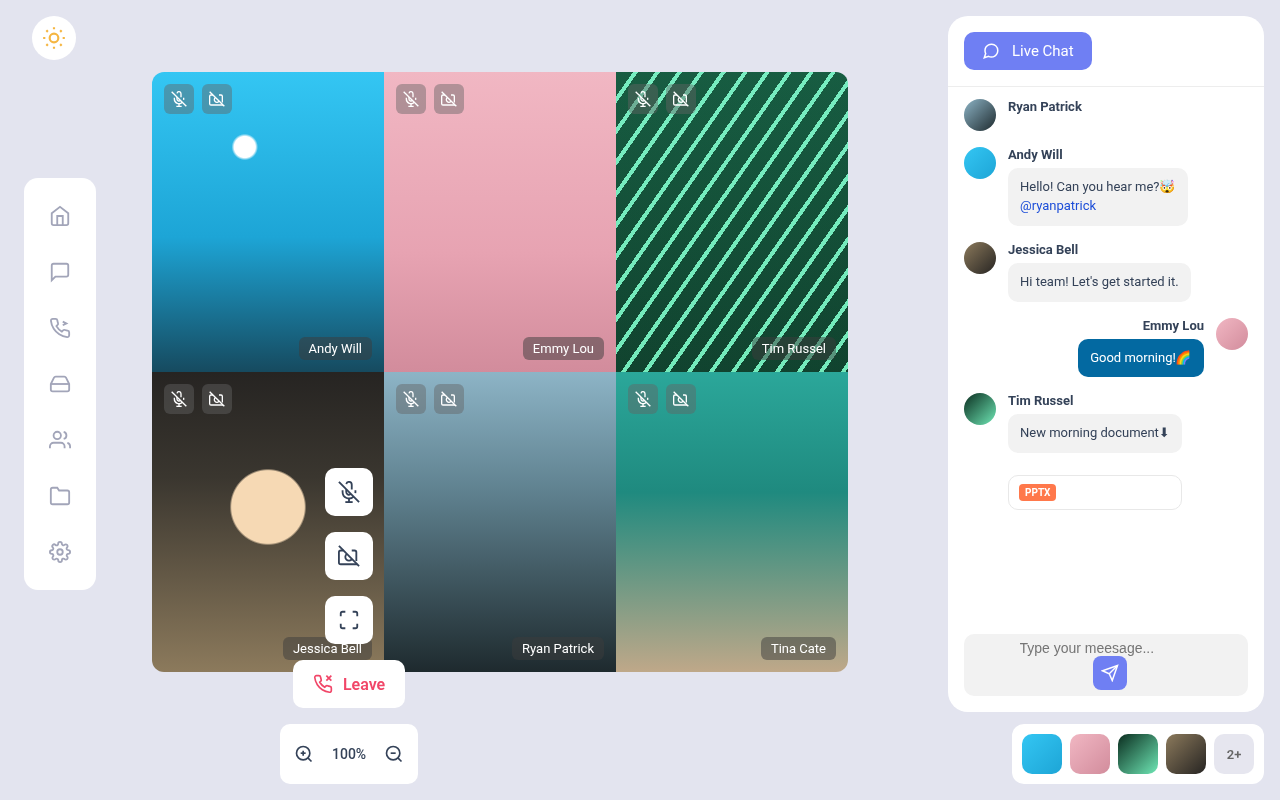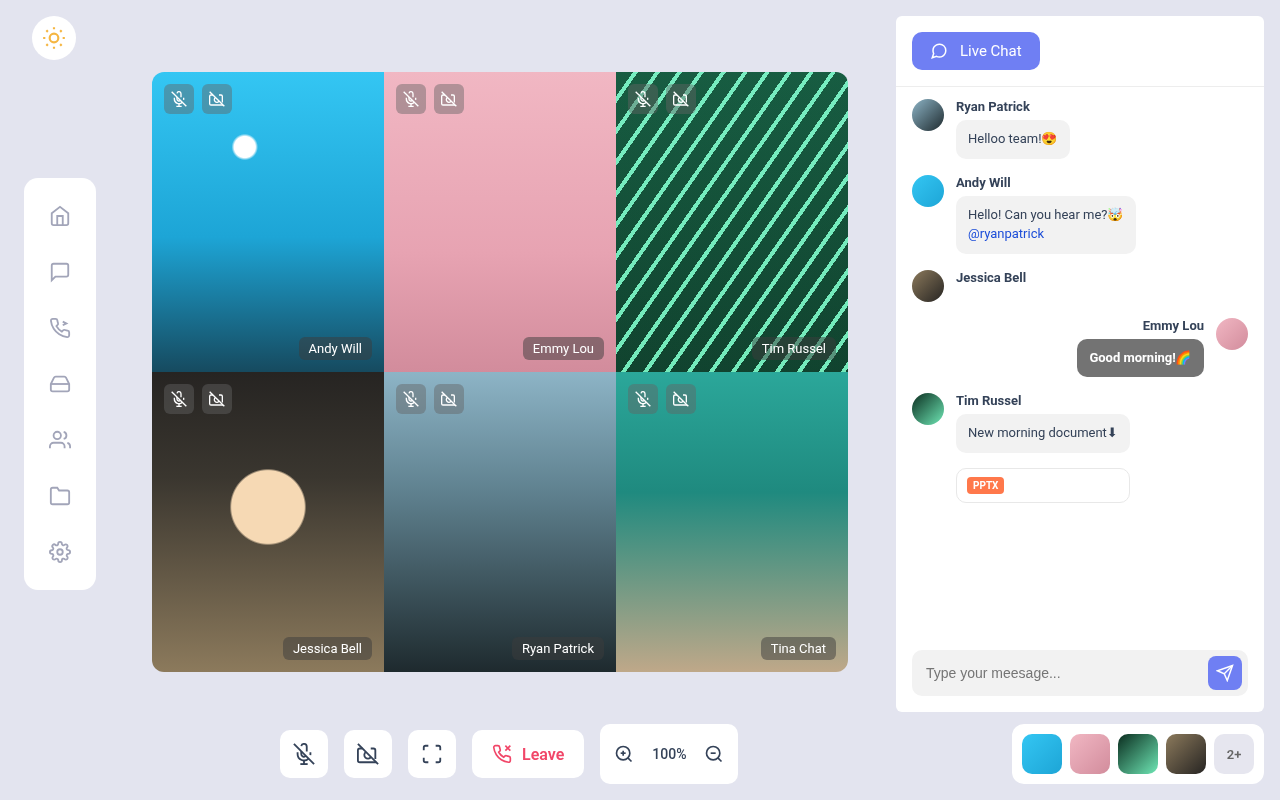--- a/index.html
+++ b/index.html
@@ -94,20 +94,21 @@
   padding: 4px 10px;
   border-radius: 6px;
 }
 .bottom-bar {
   position: absolute;
   left: 280px;
   bottom: 16px;
   display: flex;
   gap: 16px;
   align-items: center;
+  flex-direction: column;
 }
 .bb-btn {
   width: 48px;
   height: 48px;
   background: #fff;
   border-radius: 10px;
   display: flex;
   align-items: center;
   justify-content: center;
   cursor: pointer;
@@ -133,24 +134,24 @@
   align-items: center;
   gap: 18px;
   padding: 0 14px;
 }
 .zoom-box .zbtn { cursor: pointer; color: #344258; }
 .zoom-box .zval { font-size: 14px; font-weight: 500; }
 .chat-panel {
   position: absolute;
   right: 16px;
   top: 16px;
-  width: 368px;
+  width: 316px;
   height: 696px;
   background: #fff;
-  border-radius: 6px;
+  border-radius: 20px;
   display: flex;
   flex-direction: column;
 }
 .chat-header {
   padding: 16px;
   border-bottom: 1px solid #ededed;
 }
 .live-chat-btn {
   display: inline-flex;
   align-items: center;
@@ -182,27 +183,27 @@
 .msg.right .body { align-items: flex-end; }
 .msg .name { font-size: 13px; font-weight: 700; color: #344258; }
 .msg .bubble {
   background: #f2f2f2;
   border-radius: 10px;
   padding: 10px 12px;
   font-size: 13px;
   line-height: 1.45;
 }
 .msg .bubble .mention { color: #1d4ed8; display: block; }
-.msg.right .bubble { background: #737373; color: #fff; font-weight: bold; }
+.msg.right .bubble { background: #0369a1; color: #fff; }
 .msg .attachment {
   background: #fff;
   border: 1px solid #e8e8e8;
   border-radius: 10px;
   padding: 8px 10px;
-  margin-top: 9px;
+  margin-top: 16px;
   display: flex;
   align-items: center;
   gap: 10px;
   font-size: 12px;
 }
 .msg .attachment .ext {
   background: #ff784b;
   color: #fff;
   font-size: 10px;
   font-weight: 700;
@@ -211,20 +212,21 @@
 }
 .input-box {
   padding: 12px 16px 16px;
 }
 .input-inner {
   background: #f2f2f2;
   border-radius: 10px;
   display: flex;
   align-items: center;
   padding: 6px 6px 6px 14px;
+  flex-direction: column;
 }
 .input-inner input {
   flex: 1;
   border: none;
   background: transparent;
   font-size: 14px;
   color: #7d7f96;
   outline: none;
 }
 .send-btn {
@@ -455,21 +457,21 @@
             <line x1="8" y1="23" x2="16" y2="23"></line>
           </svg>
         </div>
       <div class="ctrl-btn">
           <svg width="16" height="16" viewBox="0 0 24 24" fill="none" stroke="currentColor" stroke-width="2">
             <line x1="1" y1="1" x2="23" y2="23"></line>
             <path d="M21 21H3a2 2 0 0 1-2-2V8a2 2 0 0 1 2-2h3m9 0h3a2 2 0 0 1 2 2v9.34M15.28 15.28a4 4 0 1 1-5.56-5.56"></path>
           </svg>
         </div>
     </div>
-    <div class="name">Tina Chat</div>
+    <div class="name">Tina Cate</div>
     </div>
   </div>
 
 <div class="bottom-bar">
   <div class="bb-btn">
       <svg width="22" height="22" viewBox="0 0 24 24" fill="none" stroke="currentColor" stroke-width="2">
         <line x1="1" y1="1" x2="23" y2="23"></line>
         <path d="M9 9v3a3 3 0 0 0 5.12 2.12M15 9.34V4a3 3 0 0 0-5.94-.6"></path>
         <path d="M17 16.95A7 7 0 0 1 5 12v-2m14 0v2a7 7 0 0 1-.11 1.23"></path>
         <line x1="12" y1="19" x2="12" y2="23"></line>
@@ -522,36 +524,36 @@
           <path d="M21 11.5a8.38 8.38 0 0 1-.9 3.8 8.5 8.5 0 0 1-7.6 4.7 8.38 8.38 0 0 1-3.8-.9L3 21l1.9-5.7a8.38 8.38 0 0 1-.9-3.8 8.5 8.5 0 0 1 4.7-7.6 8.38 8.38 0 0 1 3.8-.9h.5a8.48 8.48 0 0 1 8 8v.5z"></path>
         </svg>
       <span>Live Chat</span>
     </div>
   </div>
   <div class="messages" id="messages">
       <div class="msg ">
     <div class="avatar av-ryan"></div>
     <div class="body">
       <div class="name">Ryan Patrick</div>
-      <div class="bubble">Helloo team!😍</div>
 
     </div>
       </div>
       <div class="msg ">
     <div class="avatar av-andy"></div>
     <div class="body">
       <div class="name">Andy Will</div>
       <div class="bubble">Hello! Can you hear me?🤯<span class="mention">@ryanpatrick</span></div>
 
     </div>
       </div>
       <div class="msg ">
     <div class="avatar av-jess"></div>
     <div class="body">
       <div class="name">Jessica Bell</div>
+      <div class="bubble">Hi team! Let's get started it.</div>
 
     </div>
       </div>
       <div class="msg right">
     <div class="avatar av-emmy"></div>
     <div class="body">
       <div class="name">Emmy Lou</div>
       <div class="bubble">Good morning!🌈</div>
 
     </div>

